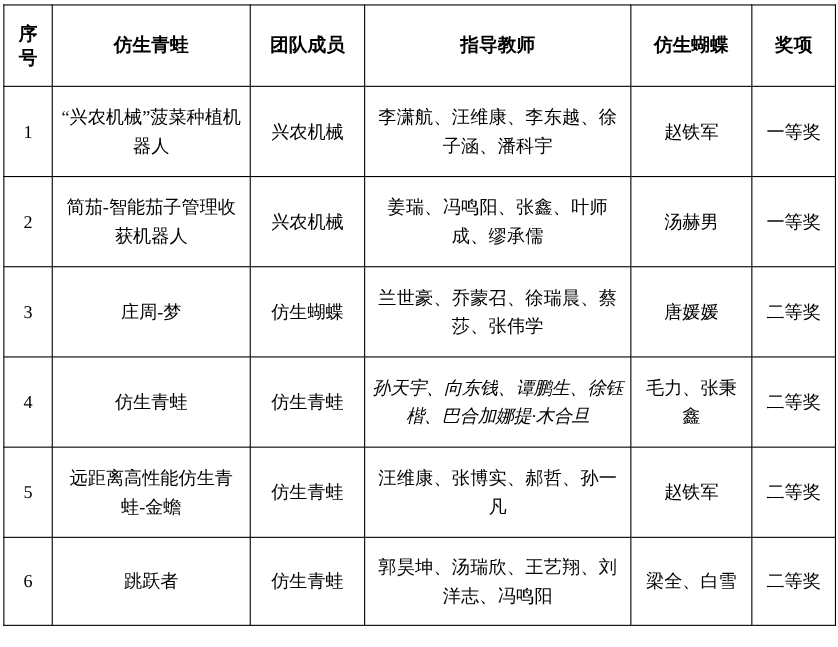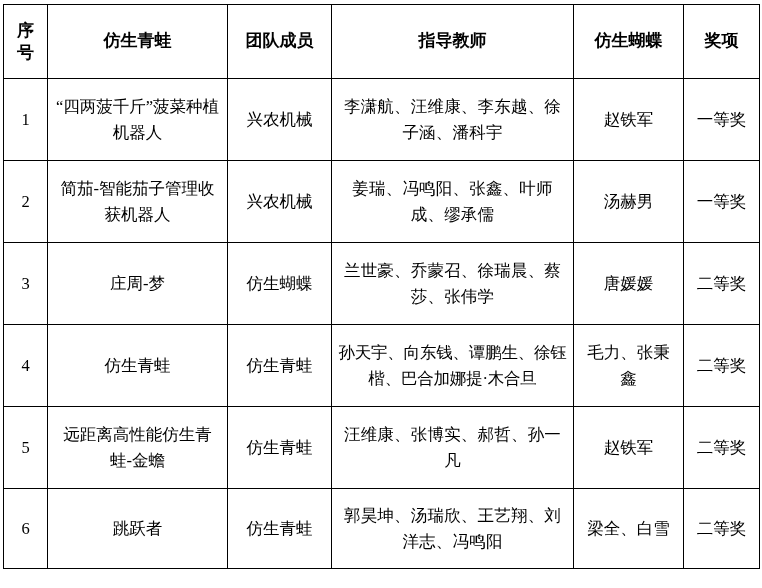--- a/index.html
+++ b/index.html
@@ -54,21 +54,21 @@
     font-weight: bold;
   }
   .idx-head span { display: block; }
 
   tbody td { height: 82px; }
   tbody tr:last-child td { height: 80px; }
   .members {
     text-align: center;
     letter-spacing: 0.2px;
   }
-  .narrow { letter-spacing: -0.2px; }
+  .narrow { letter-spacing: -0.2px; font-style: italic; }
 </style>
 </head>
 <body>
 
 <div id="sheet">
   <table class="award-table">
     <colgroup>
       <col class="c0">
         <col class="c1">
         <col class="c2">
@@ -87,21 +87,21 @@
         <th>仿生青蛙</th>
         <th>团队成员</th>
         <th>指导教师</th>
         <th>仿生蝴蝶</th>
         <th>奖项</th>
       </tr>
     </thead>
     <tbody>
       <tr>
         <td>1</td>
-        <td>“四两菠千斤”菠菜种植机器人</td>
+        <td>“兴农机械”菠菜种植机器人</td>
         <td>兴农机械</td>
         <td class="members">李潇航、汪维康、李东越、徐子涵、潘科宇</td>
         <td>赵铁军</td>
         <td>一等奖</td>
       </tr>
       <tr>
         <td>2</td>
         <td>简茄-智能茄子管理收获机器人</td>
         <td>兴农机械</td>
         <td class="members">姜瑞、冯鸣阳、张鑫、叶师成、缪承儒</td>

